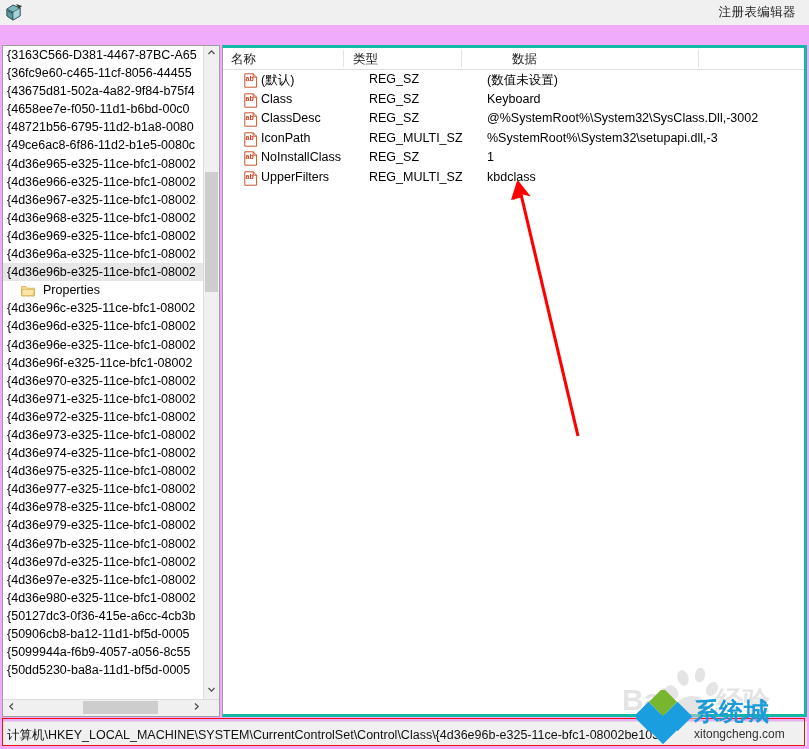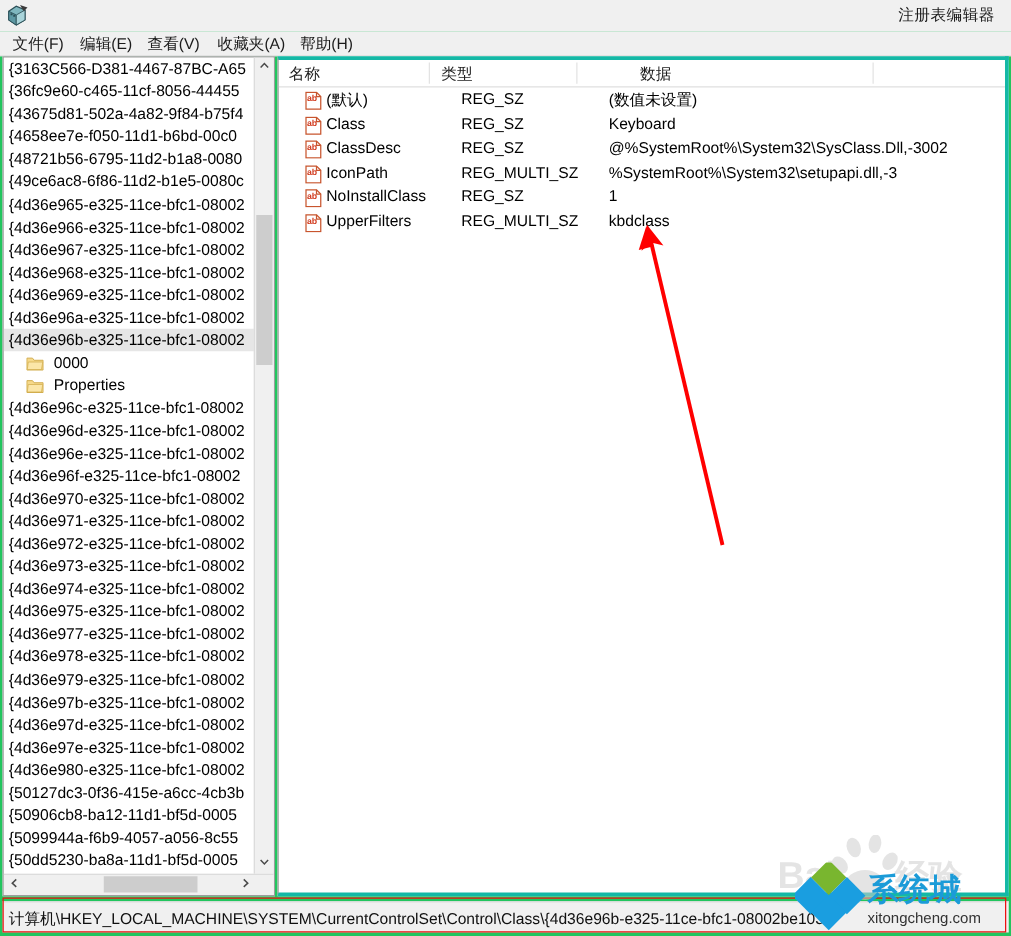--- a/index.html
+++ b/index.html
@@ -5,21 +5,21 @@
   html,body{margin:0;padding:0;}
   body{
     width:809px;height:749px;
     background:#ffffff;
     font-family:"Liberation Sans","DejaVu Sans",sans-serif;
     font-size:12px;
     color:#000;
     overflow:hidden;
     position:relative;
   }
-  #app{position:absolute;left:0;top:0;width:809px;height:749px;background:#22c55e;}
+  #app{position:absolute;left:0;top:0;width:809px;height:749px;background:#f0abfc;}
 
   
   .titlebar{
     position:absolute;left:0;top:0;width:809px;height:25px;
     background:#f0f0f0;
   }
   .titlebar .appicon{
     position:absolute;left:5px;top:3px;width:19px;height:19px;
   }
   .titlebar .ttl{
@@ -172,47 +172,36 @@
         <path d="M2 6 L8 9 L8 17 L2 13 Z" fill="#5d98a3" stroke="#2c4f57" stroke-width=".7"></path>
         <path d="M8 9 L15 5 L15 13 L8 17 Z" fill="#a9d4da" stroke="#2c4f57" stroke-width=".7"></path>
         <path d="M11 1 L17 3 L14 6 Z" fill="#3a3a3a"></path>
         <rect x="3.4" y="7.6" width="1.6" height="1.6" fill="#2c4f57"></rect>
         <rect x="5.6" y="8.8" width="1.6" height="1.6" fill="#2c4f57"></rect>
       </svg>
     </span>
     <span class="ttl">注册表编辑器</span>
   </div>
 
-  <div class="menubar" id="menubar">
-      <span class="mi" style="left: 8px;">文件(F)</span>
-      <span class="mi" style="left: 62px;">编辑(E)</span>
-      <span class="mi" style="left: 116px;">查看(V)</span>
-      <span class="mi" style="left: 172px;">收藏夹(A)</span>
-      <span class="mi" style="left: 238px;">帮助(H)</span>
-    </div>
 
   <div class="treepane">
     <div class="treelist" id="treelist">
         <div class="trow"><span class="lbl">{3163C566-D381-4467-87BC-A65</span></div>
         <div class="trow"><span class="lbl">{36fc9e60-c465-11cf-8056-44455</span></div>
         <div class="trow"><span class="lbl">{43675d81-502a-4a82-9f84-b75f4</span></div>
         <div class="trow"><span class="lbl">{4658ee7e-f050-11d1-b6bd-00c0</span></div>
         <div class="trow"><span class="lbl">{48721b56-6795-11d2-b1a8-0080</span></div>
         <div class="trow"><span class="lbl">{49ce6ac8-6f86-11d2-b1e5-0080c</span></div>
         <div class="trow"><span class="lbl">{4d36e965-e325-11ce-bfc1-08002</span></div>
         <div class="trow"><span class="lbl">{4d36e966-e325-11ce-bfc1-08002</span></div>
         <div class="trow"><span class="lbl">{4d36e967-e325-11ce-bfc1-08002</span></div>
         <div class="trow"><span class="lbl">{4d36e968-e325-11ce-bfc1-08002</span></div>
         <div class="trow"><span class="lbl">{4d36e969-e325-11ce-bfc1-08002</span></div>
         <div class="trow"><span class="lbl">{4d36e96a-e325-11ce-bfc1-08002</span></div>
         <div class="trow sel"><span class="lbl">{4d36e96b-e325-11ce-bfc1-08002</span></div>
-        <div class="trow child"><span class="folder"><svg width="14" height="12" viewBox="0 0 14 12">
-              <path d="M0.5 1.5 L5 1.5 L6.3 3.2 L13.5 3.2 L13.5 11 L0.5 11 Z" fill="#f6d98a" stroke="#d2ad4e" stroke-width="0.8"></path>
-              <path d="M1.6 4.6 L13.2 4.6 L12.2 10.6 L0.8 10.6 Z" fill="#fbe6a8" stroke="#d2ad4e" stroke-width="0.6"></path>
-            </svg></span><span class="lbl">0000</span></div>
         <div class="trow child"><span class="folder"><svg width="14" height="12" viewBox="0 0 14 12">
               <path d="M0.5 1.5 L5 1.5 L6.3 3.2 L13.5 3.2 L13.5 11 L0.5 11 Z" fill="#f6d98a" stroke="#d2ad4e" stroke-width="0.8"></path>
               <path d="M1.6 4.6 L13.2 4.6 L12.2 10.6 L0.8 10.6 Z" fill="#fbe6a8" stroke="#d2ad4e" stroke-width="0.6"></path>
             </svg></span><span class="lbl">Properties</span></div>
         <div class="trow"><span class="lbl">{4d36e96c-e325-11ce-bfc1-08002</span></div>
         <div class="trow"><span class="lbl">{4d36e96d-e325-11ce-bfc1-08002</span></div>
         <div class="trow"><span class="lbl">{4d36e96e-e325-11ce-bfc1-08002</span></div>
         <div class="trow"><span class="lbl">{4d36e96f-e325-11ce-bfc1-08002</span></div>
         <div class="trow"><span class="lbl">{4d36e970-e325-11ce-bfc1-08002</span></div>
         <div class="trow"><span class="lbl">{4d36e971-e325-11ce-bfc1-08002</span></div>

